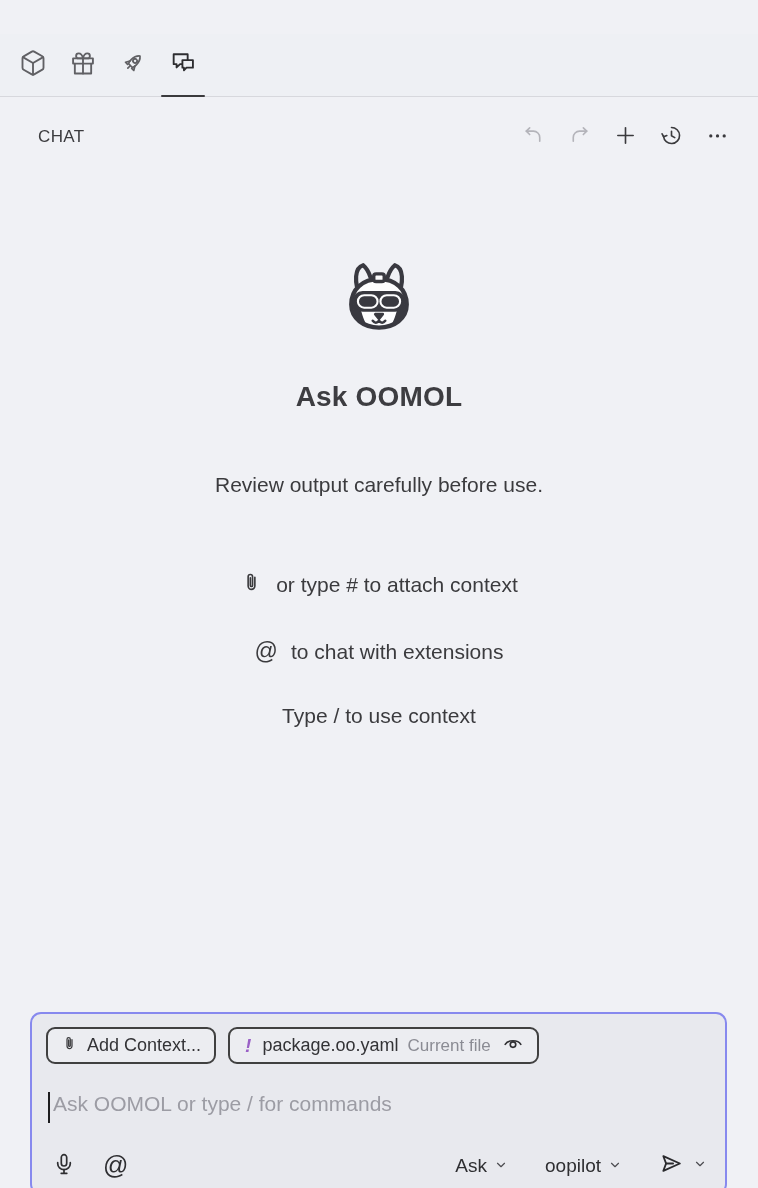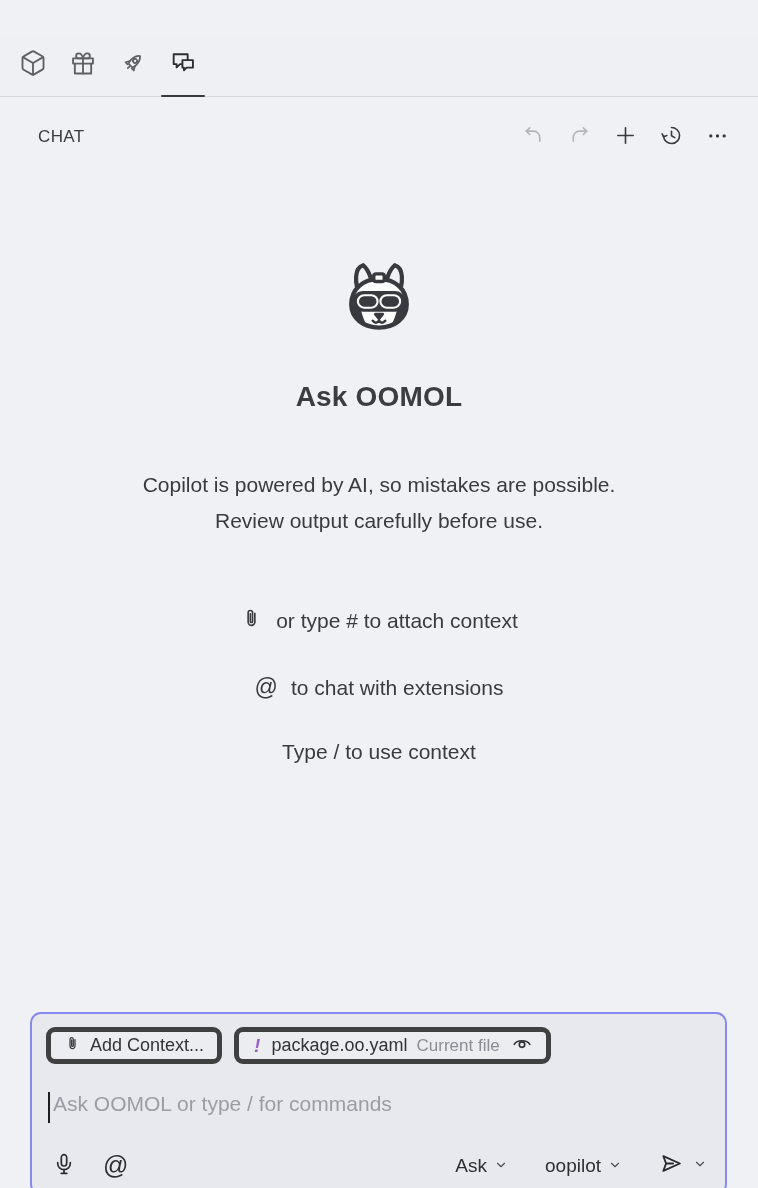--- a/index.html
+++ b/index.html
@@ -54,21 +54,21 @@
 
   
   .composer {
     position:absolute; left:30px; right:31px; top:978px; bottom:27px;
     border:2px solid #8789ee; border-radius:11px; background:#e8e9ee;
     padding:13px 14px 11px; display:flex; flex-direction:column; justify-content:space-between;
   }
   .chips { display:flex; gap:12px; }
   .chip {
     display:inline-flex; align-items:center; gap:9px;
-    border:5px solid #404040; border-radius:9px; height:37px; padding:0 13px;
+    border:2px solid #404040; border-radius:9px; height:37px; padding:0 13px;
     font-size:18px; color:#333336; background:#ecedf1; cursor:pointer;
   }
   .chip svg { width:17px; height:17px; color:#3a3a3d; }
   .chip .excl { color:#9a60c6; font-weight:700; font-style:italic; font-size:19px; padding:0 2px; }
   .chip .badge { color:#8b8c94; font-size:17px; }
   .chip .eye-btn { display:flex; align-items:center; margin-left:2px; }
   .chip .eye-btn svg { width:22px; height:22px; color:#2f2f32; }
 
   .input-row { display:flex; align-items:flex-start; font-size:21px; color:#9c9ca4; padding-left:2px; cursor:text; }
   .caret { width:2px; height:31px; background:#1d1d1f; margin-right:3px; flex:none; }
@@ -196,21 +196,20 @@
         <rect x="26" y="37.8" width="20.5" height="13" rx="6.5" fill="none" stroke="#fdfdfe" stroke-width="2.2"></rect>
         <rect x="49.5" y="37.8" width="20.5" height="13" rx="6.5" fill="none" stroke="#fdfdfe" stroke-width="2.2"></rect>
         <path d="M44 57.5 h8 l-4 5 z" fill="currentColor" stroke="currentColor" stroke-width="2.6" stroke-linejoin="round"></path>
         <path d="M41.5 64.5 c2 2.6 4.5 2.6 6.5 0 c2 2.6 4.5 2.6 6.5 0" fill="none" stroke="currentColor" stroke-width="2.7" stroke-linecap="round"></path>
       </svg>
     </div>
 
     <div class="empty-title">Ask OOMOL</div>
 
     <div class="disclaimer">
-      <div>Copilot is powered by AI, so mistakes are possible.</div>
       <div>Review output carefully before use.</div>
     </div>
 
     <div class="hints">
       <div class="hint">
         <span>
           <svg viewBox="0 0 24 24" fill="none" stroke="currentColor" stroke-width="1.7" stroke-linecap="round" stroke-linejoin="round">
             <path d="M15.5 6.5v9.2a3.5 3.5 0 0 1-7 0V6a2.3 2.3 0 0 1 4.6 0v9a1.15 1.15 0 0 1-2.3 0V7"></path>
           </svg>
         </span>

